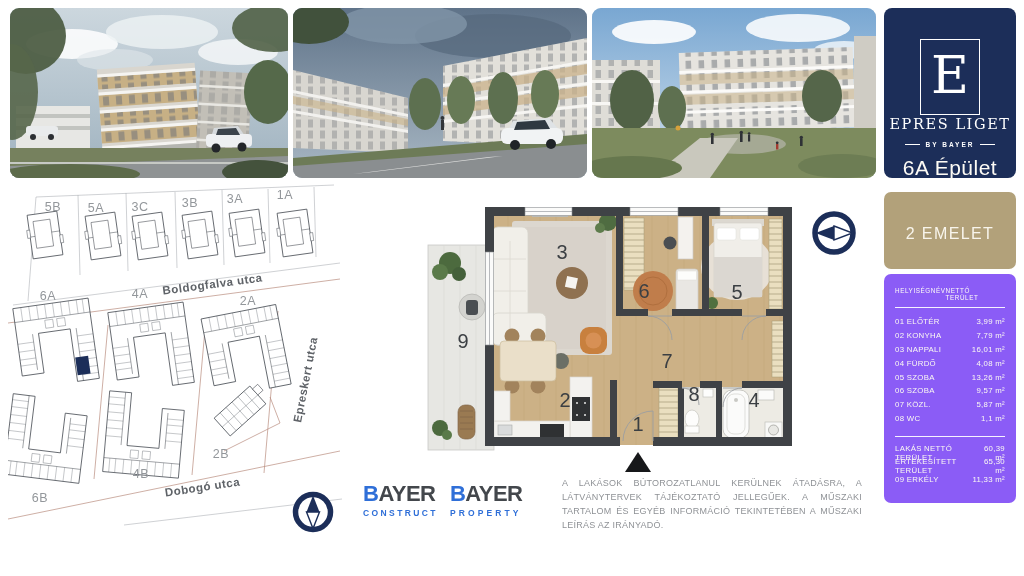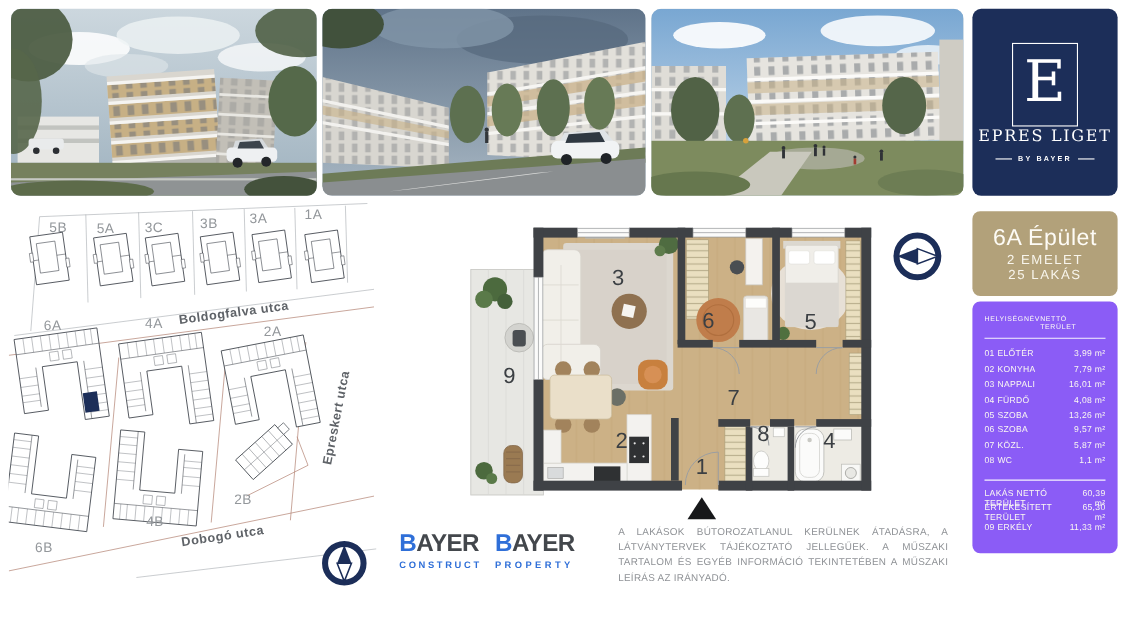--- a/index.html
+++ b/index.html
@@ -14,23 +14,23 @@
              border-radius:8px;display:flex;flex-direction:column;align-items:center;justify-content:center;color:#fff;}
   .e-box{width:58px;height:74px;border:1.5px solid #fff;display:flex;align-items:center;justify-content:center;}
   .e-letter{font-family:"DejaVu Serif",serif;font-size:52px;line-height:1;transform:translateY(-2px);}
   .brand-name{font-family:"DejaVu Serif",serif;font-size:14.5px;letter-spacing:1.6px;margin-top:1px;white-space:nowrap;}
   .byline{display:flex;align-items:center;gap:6px;margin-top:9px;}
   .byline .dash{width:15px;height:1px;background:#fff;}
   .byline .by-text{font-size:6.5px;font-weight:bold;letter-spacing:2px;}
 
   
   .unit-head{position:absolute;left:884px;top:192px;width:132px;height:77px;background:#b2a17a;border-radius:7px;
-             display:flex;flex-direction:column;align-items:center;justify-content:center;color:#fdfbf5;}
+             display:flex;flex-direction:column;align-items:center;justify-content:center;color:#fdfbf5;gap:29px;}
   .unit-title{font-size:21px;letter-spacing:.5px;}
-  .unit-sub{font-size:12px;letter-spacing:1.4px;margin-top:0;color:#f8f5ec;}
+  .unit-sub{font-size:16px;letter-spacing:1.4px;margin-top:16px;color:#f8f5ec;}
   .unit-table{position:absolute;left:884px;top:274px;width:132px;height:229px;background:#8b5cf6;border-radius:7px;
               padding:13px 11px 0 11px;box-sizing:border-box;color:#fbf9f2;}
   .t-head{display:flex;justify-content:space-between;font-size:6.3px;letter-spacing:.6px;color:#fdfcf7;
           padding-bottom:6px;border-bottom:1px solid rgba(255,255,255,.92);margin-bottom:7px;}
   .t-row{display:flex;justify-content:space-between;align-items:center;height:13.8px;font-size:7.8px;letter-spacing:.3px;}
   .t-sum{margin-top:11px;border-top:1px solid rgba(255,255,255,.92);padding-top:9px;}
   .t-sum .t-row{height:13.2px;}
   .t-area{text-align:right;}
 
   

